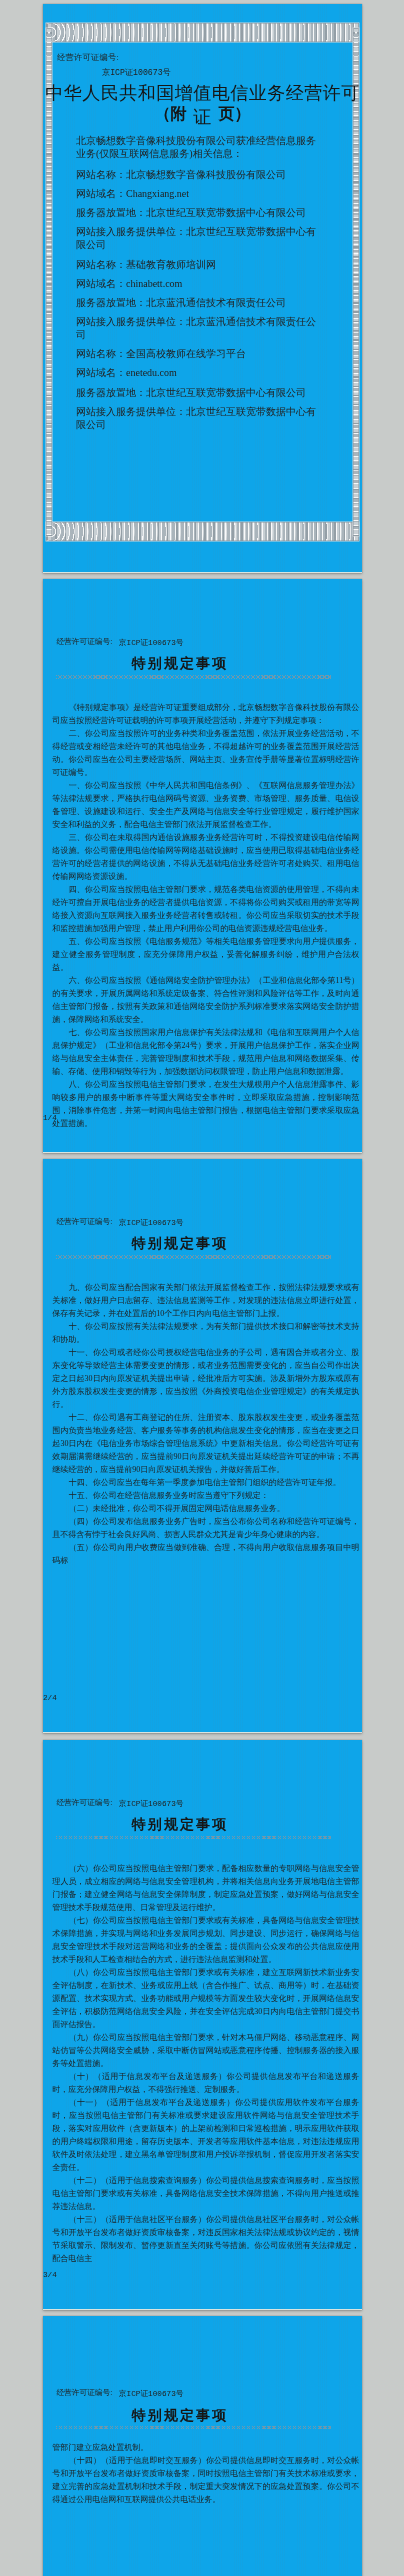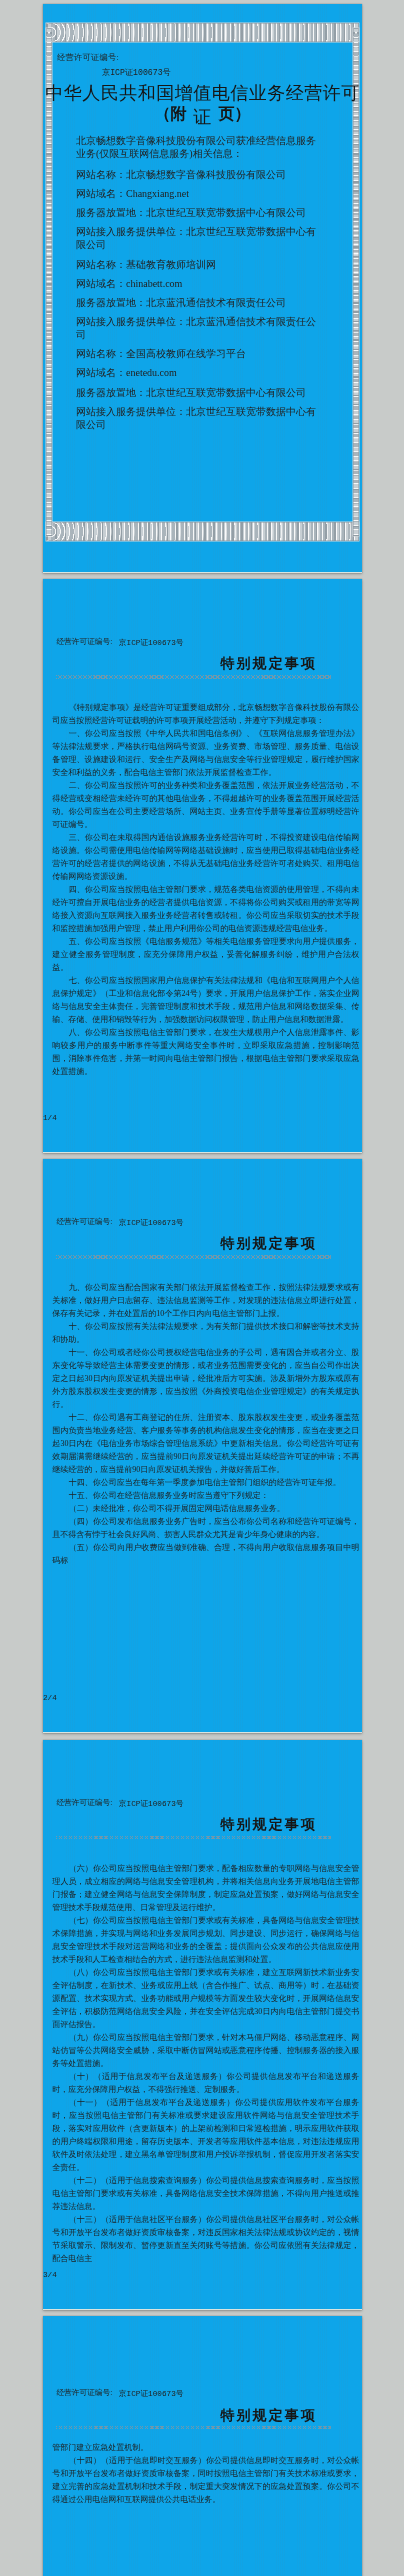--- a/index.html
+++ b/index.html
@@ -55,21 +55,21 @@
   .p1 .license-no{display:block;margin:3.6px 0 0 45px;font-size:8.2px;font-family:"Liberation Mono","DejaVu Sans Mono",monospace;letter-spacing:0}
   .cert-title{position:absolute;top:77px;left:0;right:0;text-align:center;font-size:18px;font-weight:normal;letter-spacing:0.5px;color:#161616}
   .cert-sub{position:absolute;top:100px;left:0;right:0;text-align:center;font-size:16px;font-weight:bold;color:#161616}
   .p1 .body{position:absolute;top:130px;left:33px;width:249px;font-size:10px;line-height:13px}
   .p1 .intro{margin-bottom:7.7px}
   .p1 .entry{margin-bottom:6.2px}
 
   
   .reg-license{position:absolute;top:58px;left:13.4px;font-size:7.7px}
   .reg-license .no{margin-left:4.6px;font-family:"Liberation Mono","DejaVu Sans Mono",monospace;font-size:7.7px;position:relative;top:1px}
-  .reg-title{position:absolute;top:76px;left:0;right:45px;text-align:right;font-size:14px;font-weight:bold;letter-spacing:2.1px;color:#161616}
+  .reg-title{position:absolute;top:76px;left:0;right:45px;text-align:center;font-size:14px;font-weight:bold;letter-spacing:2.1px;color:#161616}
   .reg-divider{
     position:absolute;top:96px;left:13.4px;width:275px;height:3.6px;opacity:.75;
     background:
       repeating-linear-gradient(135deg,#8f969b 0 0.9px,transparent 0.9px 3.6px),
       repeating-linear-gradient(45deg,#8f969b 0 0.9px,transparent 0.9px 3.6px);
   }
   .reg-body{position:absolute;top:122px;left:9.3px;width:307px;font-size:8px;line-height:13px;text-align:justify;color:#1e1e1e}
   .reg-body p{text-indent:2.05em}
   .reg-body p.noindent{text-indent:0}
   .page-no{position:absolute;bottom:30px;left:0;right:65px;font-size:7.7px;font-family:"Liberation Mono","DejaVu Sans Mono",monospace}
@@ -117,25 +117,26 @@
 
   <section class="page p2 reg-page">
     <div class="reg-license">
       <span>经营许可证编号:</span>
       <span class="no">京ICP证100673号</span>
     </div>
     <h2 class="reg-title">特别规定事项</h2>
     <div class="reg-divider"></div>
     <div class="reg-body">
         <p>《特别规定事项》是经营许可证重要组成部分，北京畅想数字音像科技股份有限公司应当按照经营许可证载明的许可事项开展经营活动，并遵守下列规定事项：</p>
+        <p>二、你公司应当按照许可的业务种类和业务覆盖范围，依法开展业务经营活动，不得经营或变相经营未经许可的其他电信业务，不得超越许可的业务覆盖范围开展经营活动。你公司应当在公司主要经营场所、网站主页、业务宣传手册等显著位置标明经营许可证编号。</p>
         <p>一、你公司应当按照《中华人民共和国电信条例》、《互联网信息服务管理办法》等法律法规要求，严格执行电信网码号资源、业务资费、市场管理、服务质量、电信设备管理、设施建设和运行、安全生产及网络与信息安全等行业管理规定，履行维护国家安全和利益的义务，配合电信主管部门依法开展监督检查工作。</p>
-        <p>二、你公司应当按照许可的业务种类和业务覆盖范围，依法开展业务经营活动，不得经营或变相经营未经许可的其他电信业务，不得超越许可的业务覆盖范围开展经营活动。你公司应当在公司主要经营场所、网站主页、业务宣传手册等显著位置标明经营许可证编号。</p>
         <p>三、你公司在未取得国内通信设施服务业务经营许可时，不得投资建设电信传输网络设施。你公司需使用电信传输网等网络基础设施时，应当使用已取得基础电信业务经营许可的经营者提供的网络设施，不得从无基础电信业务经营许可者处购买、租用电信传输网网络资源设施。</p>
         <p>四、你公司应当按照电信主管部门要求，规范各类电信资源的使用管理，不得向未经许可擅自开展电信业务的经营者提供电信资源，不得将你公司购买或租用的带宽等网络接入资源向互联网接入服务业务经营者转售或转租。你公司应当采取切实的技术手段和监控措施加强用户管理，禁止用户利用你公司的电信资源违规经营电信业务。</p>
         <p>五、你公司应当按照《电信服务规范》等相关电信服务管理要求向用户提供服务，建立健全服务管理制度，应充分保障用户权益，妥善化解服务纠纷，维护用户合法权益。</p>
+        <p>六、你公司应当按照《通信网络安全防护管理办法》（工业和信息化部令第11号）的有关要求，开展所属网络和系统定级备案、符合性评测和风险评估等工作，及时向通信主管部门报备，按照有关政策和通信网络安全防护系列标准要求落实网络安全防护措施，保障网络和系统安全。</p>
         <p>七、你公司应当按照国家用户信息保护有关法律法规和《电信和互联网用户个人信息保护规定》（工业和信息化部令第24号）要求，开展用户信息保护工作，落实企业网络与信息安全主体责任，完善管理制度和技术手段，规范用户信息和网络数据采集、传输、存储、使用和销毁等行为，加强数据访问权限管理，防止用户信息和数据泄露。</p>
         <p>八、你公司应当按照电信主管部门要求，在发生大规模用户个人信息泄露事件、影响较多用户的服务中断事件等重大网络安全事件时，立即采取应急措施，控制影响范围，消除事件危害，并第一时间向电信主管部门报告，根据电信主管部门要求采取应急处置措施。</p>
       </div>
     <div class="page-no">1/4</div>
   </section>
 
   <section class="page p3 reg-page">
     <div class="reg-license">
       <span>经营许可证编号:</span>
       <span class="no">京ICP证100673号</span>

